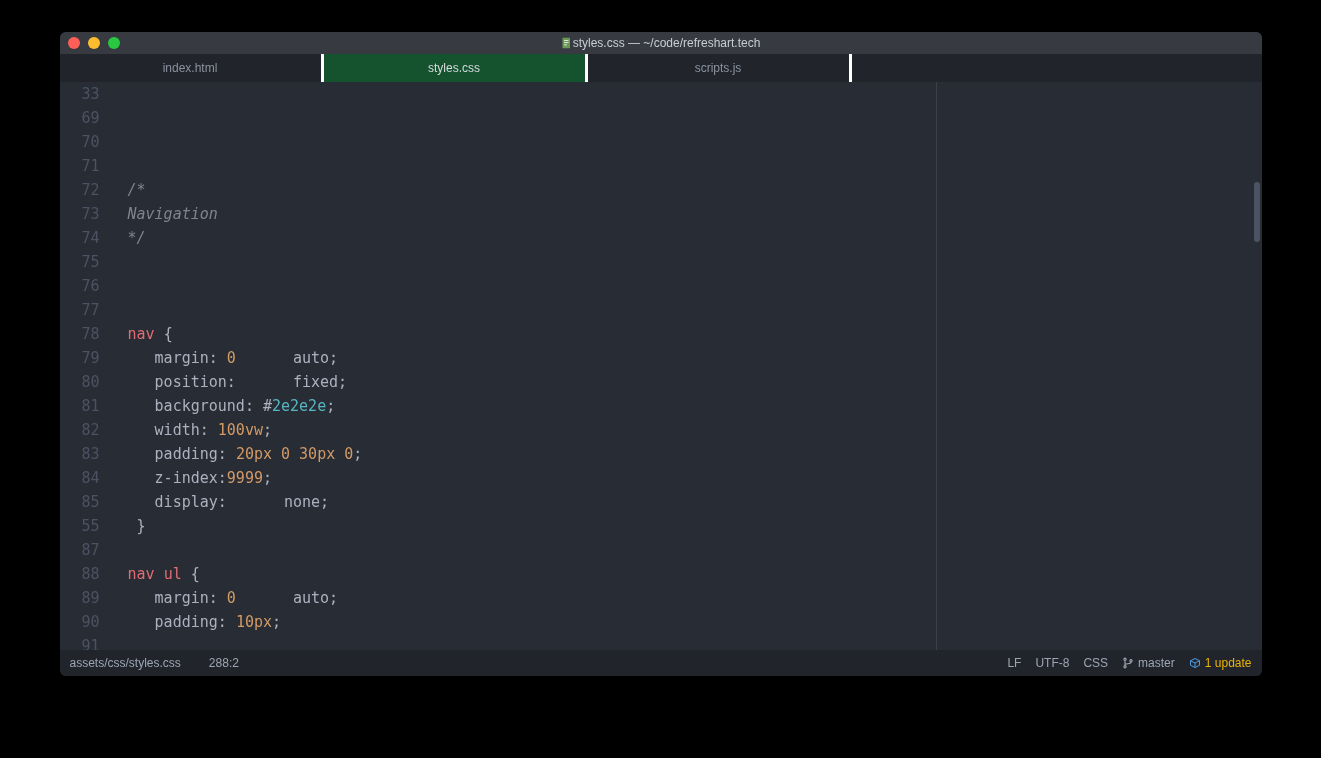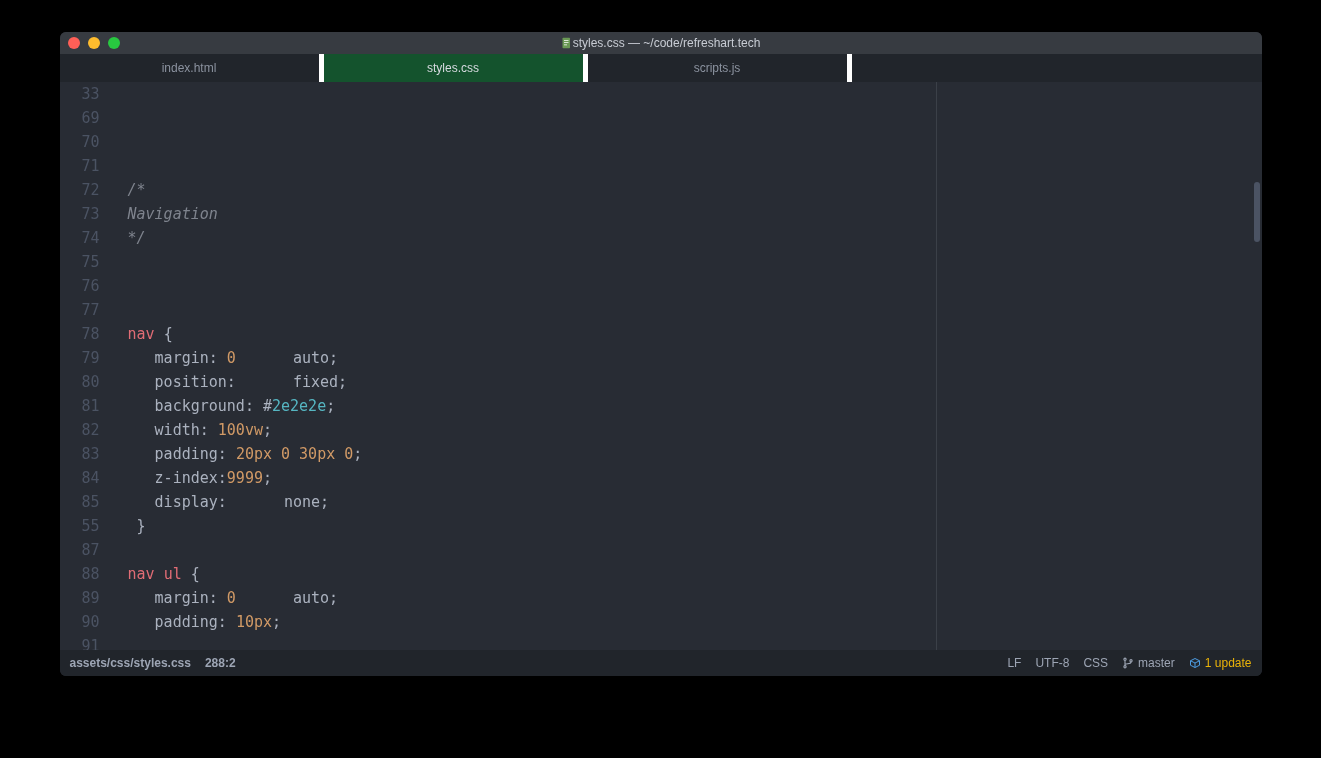--- a/index.html
+++ b/index.html
@@ -66,21 +66,21 @@
     display: flex;
   }
   .tab {
     width: 264px;
     height: 100%;
     display: flex;
     align-items: center;
     justify-content: center;
     font-size: 12px;
     color: #8b929f;
-    border-right: 5px solid #ffffff;
+    border-right: 3px solid #ffffff;
     cursor: pointer;
   }
   .tab.active {
     background: #14532d;
     color: #d7dae0;
   }
   .editor-area {
     flex: 1;
     display: flex;
     position: relative;
@@ -137,21 +137,21 @@
   .statusbar {
     height: 26px;
     background: #21252b;
     display: flex;
     align-items: center;
     justify-content: space-between;
     font-size: 12px;
     color: #9da5b4;
     padding: 0 10px;
   }
-  .status-left { display: flex; gap: 14px; align-items: flex-start; font-weight: bold;}
+  .status-left { display: flex; gap: 28px; align-items: flex-start;}
   .status-right { display: flex; gap: 14px; align-items: center;}
   .status-item { display: flex; align-items: center; gap: 4px; }
   .status-update { color: #eab308; }
   .branch-icon, .box-icon {
     width: 12px; height: 12px;
   }
 </style>
 </head>
 <body>
 

